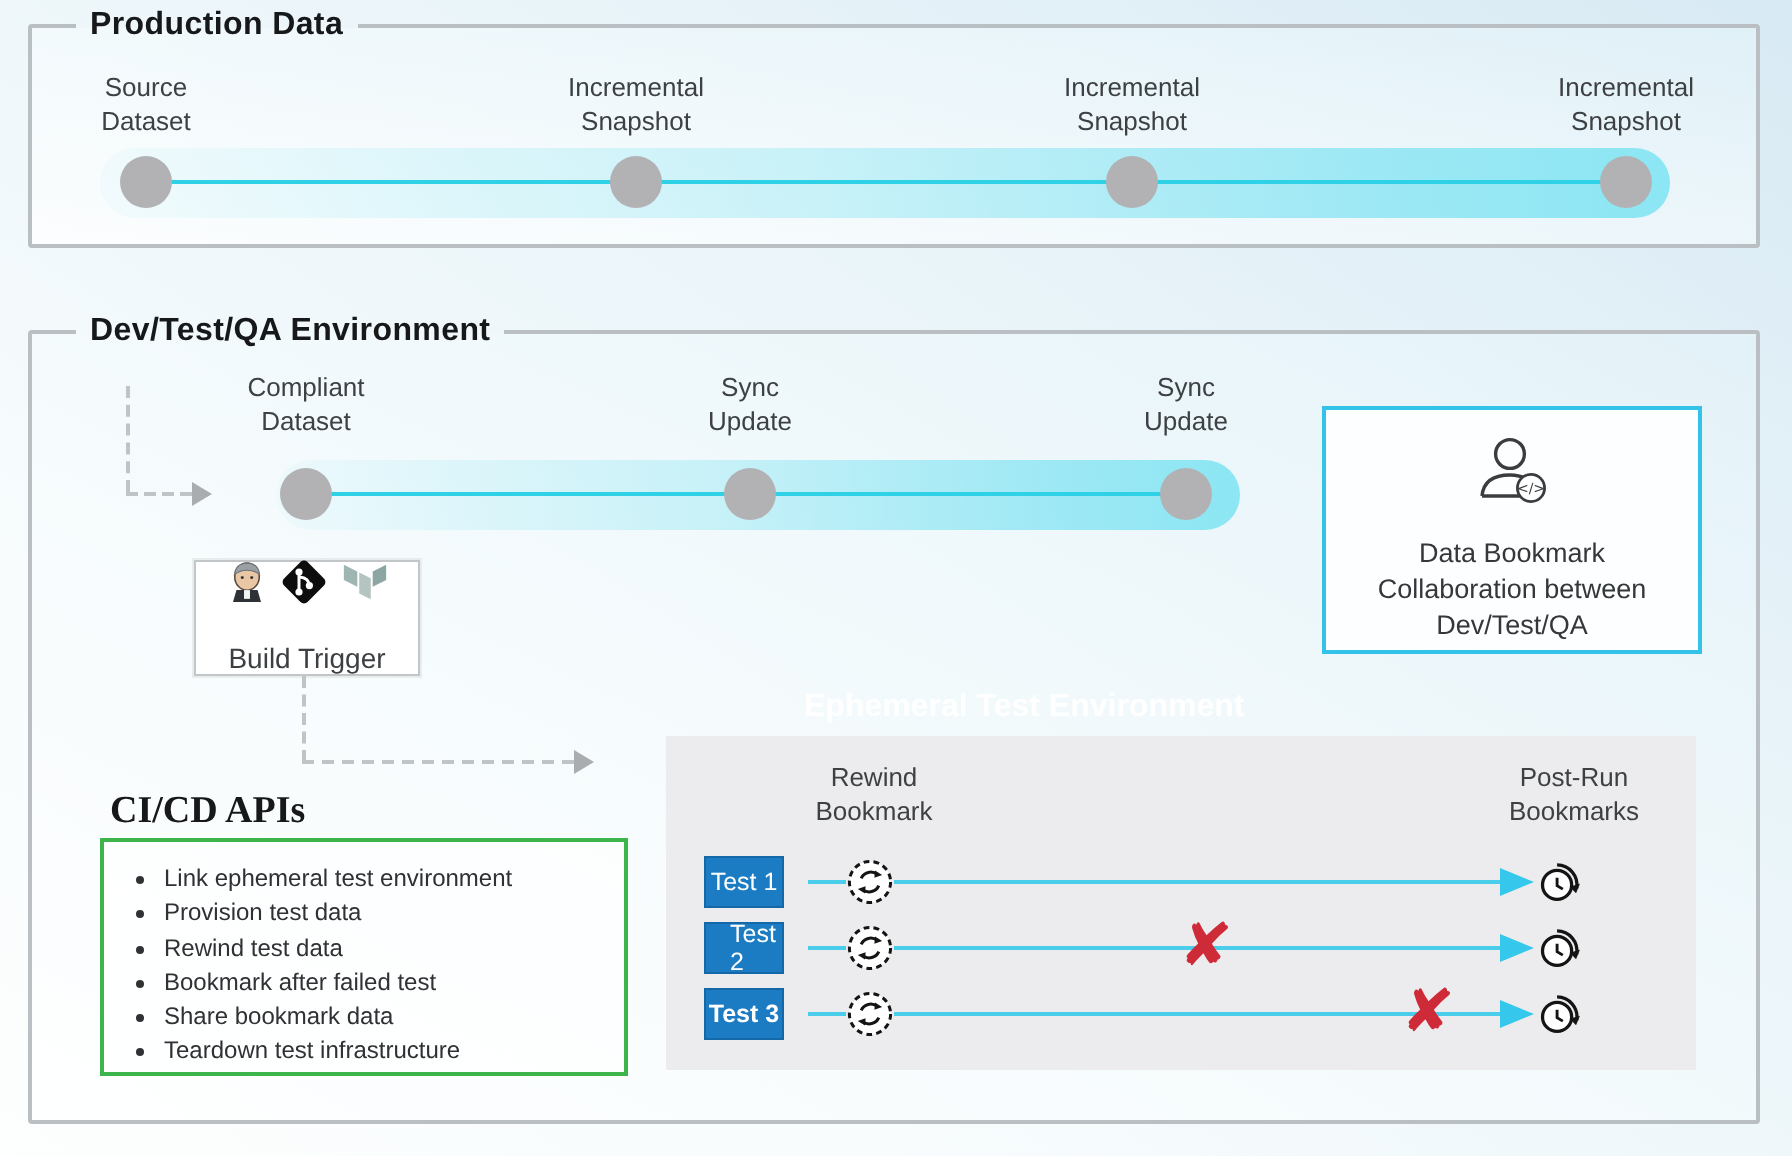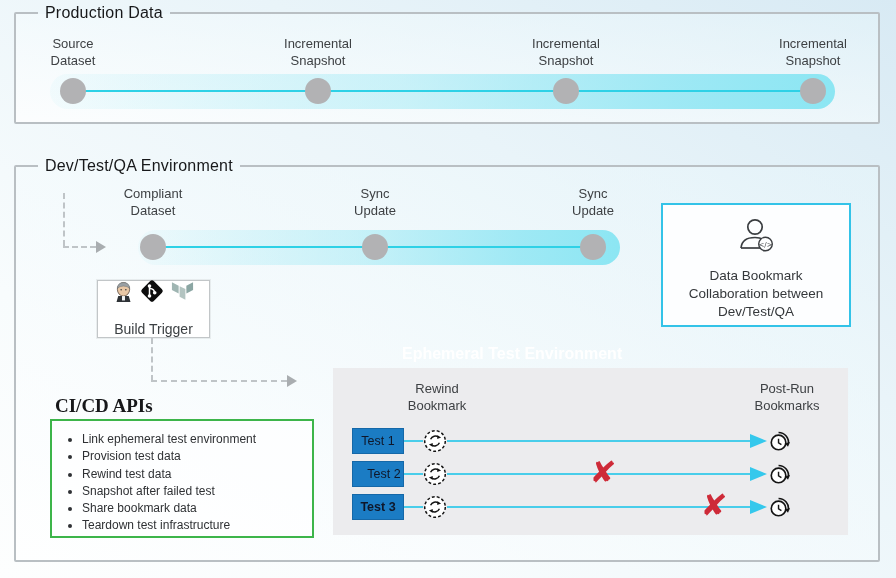--- a/index.html
+++ b/index.html
@@ -10,21 +10,21 @@
   }
   #app {
     position: relative; width:896px; height:578px;
     background: linear-gradient(to bottom left, #d8eaf4 0%, #e9f4f9 35%, #f8fcfd 75%, #fdfefe 100%);
   }
   fieldset.frame {
     position:absolute; border:2px solid #b9bfc3; border-radius:2px;
     background: linear-gradient(to bottom left, rgba(230,245,250,0.55), rgba(255,255,255,0.75));
   }
   fieldset.frame legend {
-    font-size:16px; font-weight:normal; color:#17181a; letter-spacing:0.2px;
+    font-size:16px; font-weight:bold; color:#17181a; letter-spacing:0.2px;
     padding:0 7px; margin-left:22px;
   }
   .track {
     position:absolute; height:35px; border-radius:18px;
     background: linear-gradient(90deg, rgba(150,232,244,0.08) 0%, rgba(150,232,244,0.45) 45%, rgba(138,229,243,0.8) 80%, #8ce6f3 100%);
   }
   .tl-line { position:absolute; height:2px; background:#2ed1e6; }
   .dot { position:absolute; width:26px; height:26px; border-radius:50%; background:#b2b2b4; }
   .node-label {
     position:absolute; width:150px; text-align:center;
@@ -51,21 +51,21 @@
   .cicd-box {
     position:absolute; left:50px; top:419px; width:264px; height:119px;
     border:2px solid #3db54a; background:rgba(255,255,255,0.65);
   }
   .cicd-box ul { margin:10px 0 0 30px; }
   .cicd-box li { font-size:12px; line-height:17.3px; color:#2f3134; }
   .ephemeral-label { position:absolute; left:402px; top:345px; font-size:16px; font-weight:bold; color:#ffffff; }
   .test-panel { position:absolute; left:333px; top:368px; width:515px; height:167px; background:#ececee; }
   .panel-h { position:absolute; width:130px; text-align:center; font-size:13px; line-height:17px; color:#3e4144; }
   .test-btn {
-    position:absolute; left:352px; width:52px; height:26px; background:#1b7cc4; color:#0f172a;
+    position:absolute; left:352px; width:40px; height:26px; background:#1b7cc4; color:#ffffff;
     font-size:12.5px; display:flex; align-items:center; justify-content:center; border:1px solid #1568a8;
   }
   .row-line { position:absolute; height:2px; background:#49cdea; }
   .arrowhead-cyan { position:absolute; width:0; height:0;
     border-top:7px solid transparent; border-bottom:7px solid transparent; border-left:17px solid #35c8ec; }
   .mini-icon { position:absolute; }
   .fail-x { position:absolute; font-size:31px; font-weight:bold; color:#ce2a38; transform:rotate(4deg); line-height:1; }
 </style>
 </head>
 <body>
@@ -166,21 +166,21 @@
 Collaboration between
 Dev/Test/QA</div>
   </div>
 
   <div class="cicd-title">CI/CD APIs</div>
   <div class="cicd-box">
     <ul>
       <li>Link ephemeral test environment</li>
       <li>Provision test data</li>
       <li>Rewind test data</li>
-      <li>Snapshot after failed test</li>
+      <li>Bookmark after failed test</li>
       <li>Share bookmark data</li>
       <li>Teardown test infrastructure</li>
     </ul>
   </div>
 
   <div class="ephemeral-label">Ephemeral Test Environment</div>
 
   <div class="test-panel"></div>
   <div class="panel-h" style="left:372px; top:380px; white-space:pre-line;">Rewind
 Bookmark</div>

